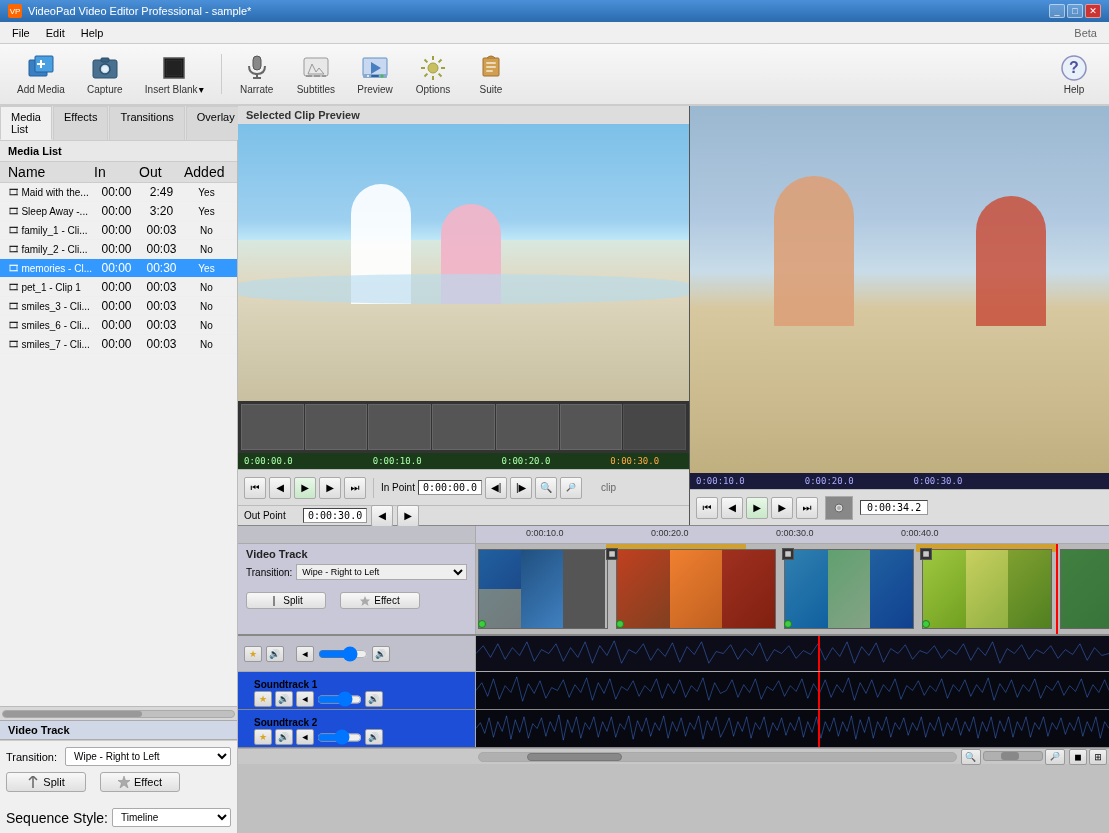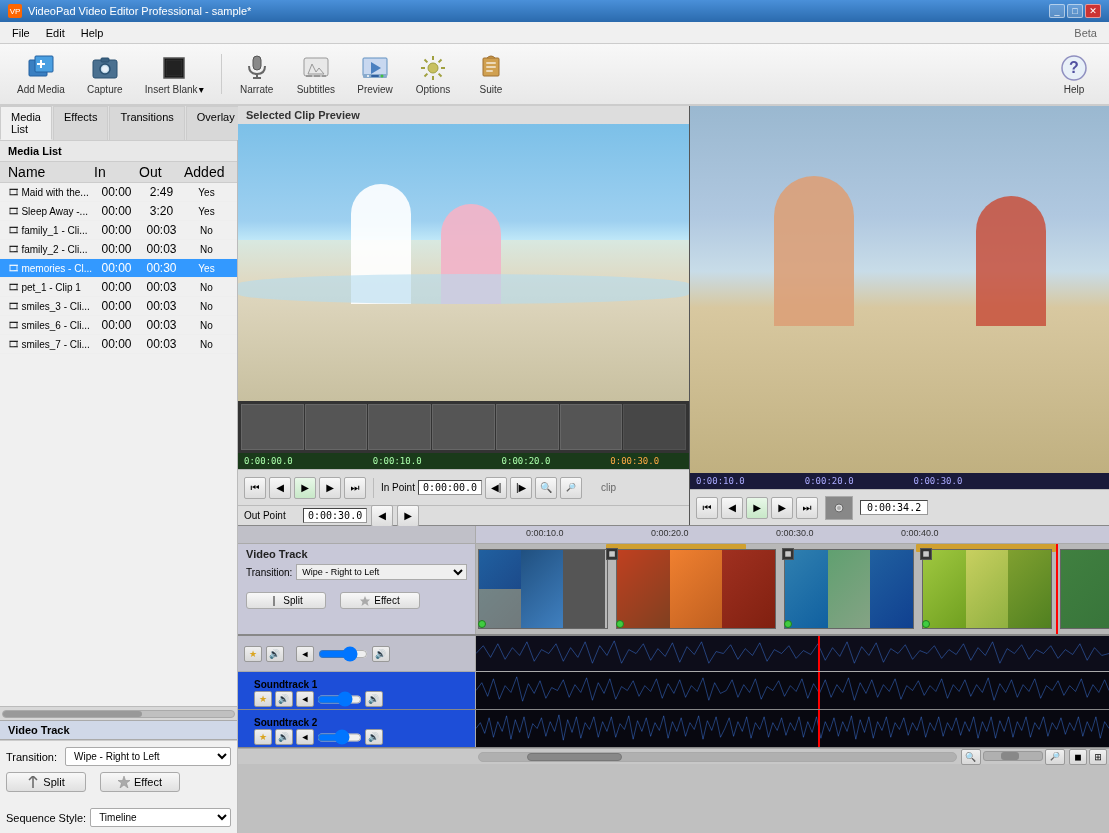--- a/index.html
+++ b/index.html
@@ -39,21 +39,21 @@
     .media-yes-no { font-size: 10px; text-align: center; }
 
     
     .video-controls-section { border-top: 1px solid #ccc; padding: 6px; background: #f0f0f0; }
     .transition-row { display: flex; align-items: center; gap: 4px; margin-bottom: 6px; }
     .transition-label { font-size: 11px; min-width: 55px; }
     .transition-select { flex: 1; font-size: 10px; padding: 2px 4px; border: 1px solid #aaa; background: white; border-radius: 2px; }
     .btn-row { display: flex; gap: 14px; margin-bottom: 16px; }
     .action-btn { display: flex; align-items: center; gap: 4px; padding: 3px 8px; border: 1px solid #aaa; background: linear-gradient(to bottom, #f8f8f8, #e0e0e0); border-radius: 3px; cursor: pointer; font-size: 11px; min-width: 80px; justify-content: center; }
     .sequence-row { display: flex; align-items: center; gap: 4px; }
-    .sequence-label { font-size: 11px; min-width: 80px; }
+    .sequence-label { font-size: 14px; min-width: 80px; }
     .sequence-select { flex: 1; font-size: 10px; padding: 2px 4px; border: 1px solid #aaa; background: white; border-radius: 2px; }
 
     
     .video-track-header { background: #d0d8e8; padding: 3px 8px; font-size: 11px; font-weight: bold; border-top: 1px solid #aaa; border-bottom: 1px solid #aaa; }
     .ctrl-btn { width: 22px; height: 22px; border: 1px solid #aaa; background: linear-gradient(to bottom, #f8f8f8, #ddd); border-radius: 2px; cursor: pointer; display: flex; align-items: center; justify-content: center; font-size: 10px; }
     .ctrl-btn.play { background: linear-gradient(to bottom, #e8f8e8, #c8e8c8); }
     .clip-label { font-size: 10px; color: #666; margin-left: 16px; }
     .ctrl-sep { width: 1px; height: 20px; background: #bbb; margin: 0 4px; }
     
     

